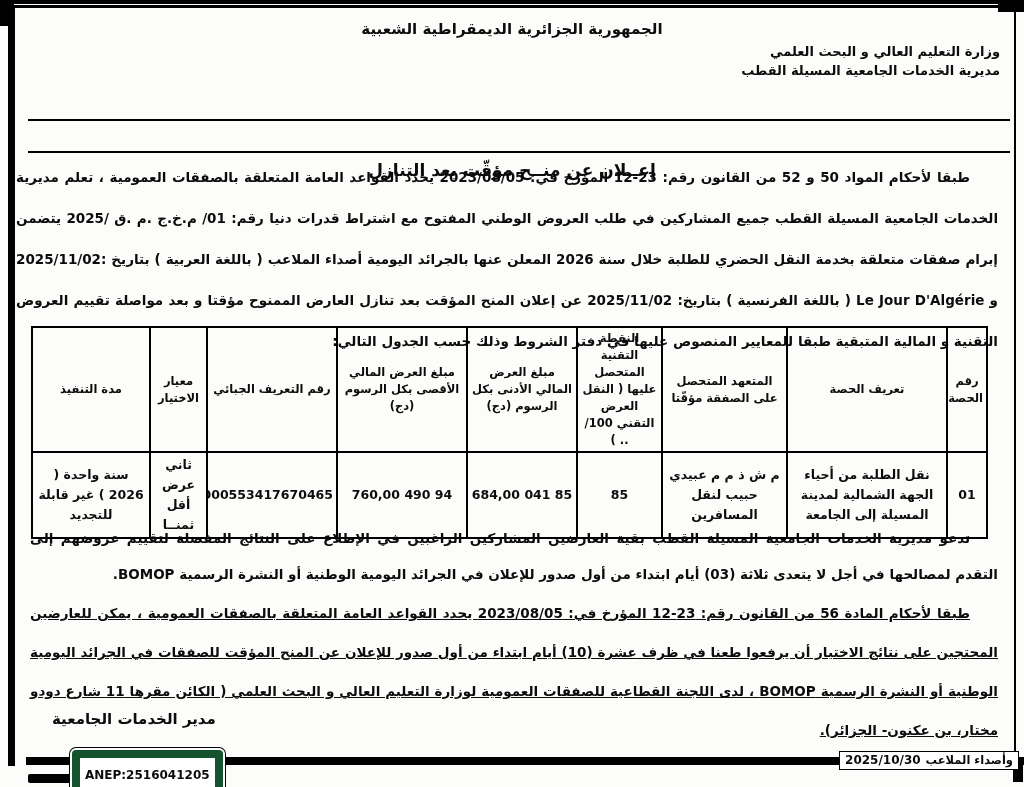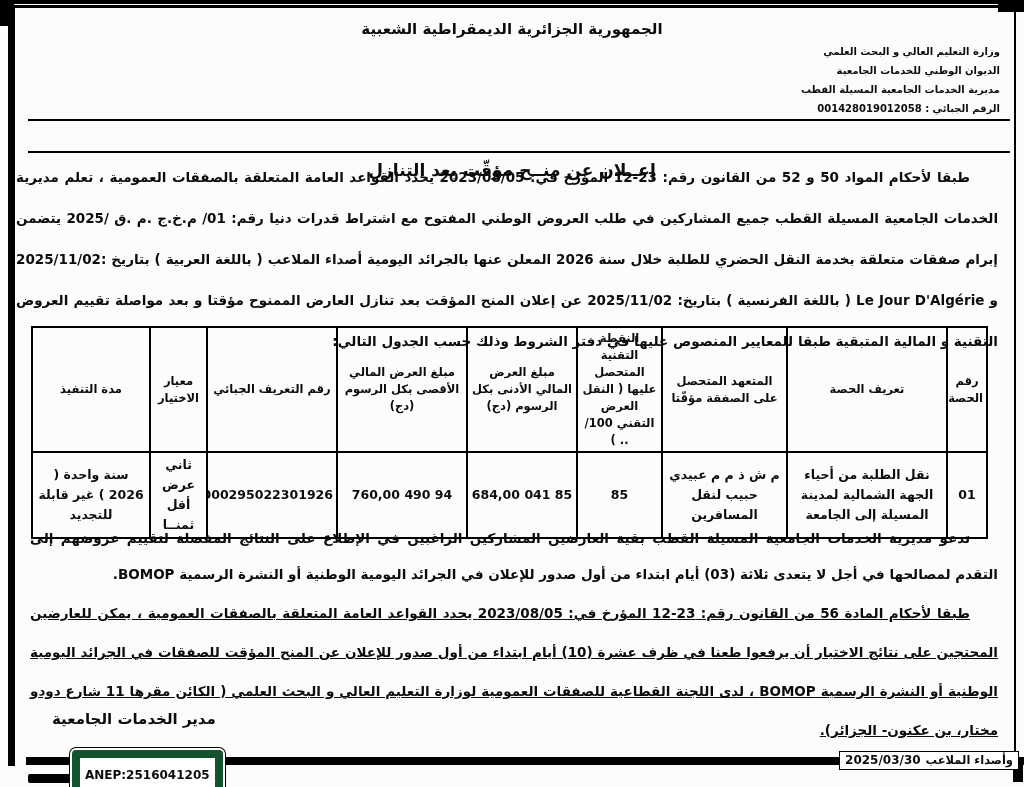--- a/index.html
+++ b/index.html
@@ -9,21 +9,21 @@
     font-family:"DejaVu Sans","Liberation Sans",sans-serif;
     font-weight:700;color:#0c0c0c;
   }
   .frame{
     position:absolute;left:8px;top:5px;right:8px;bottom:21px;
     border-top:3px solid #000;border-left:7px solid #000;border-right:2px solid #000;
     pointer-events:none;
   }
   .top-edge{position:absolute;left:0;top:0;right:0;height:4px;background:#000;}
   .republic{position:absolute;top:20px;left:0;right:0;text-align:center;font-size:15px;direction:rtl;}
-  .ministry{position:absolute;top:42px;right:24px;direction:rtl;text-align:right;font-size:10px;line-height:19px;}
+  .ministry{position:absolute;top:42px;right:24px;direction:rtl;text-align:right;font-size:13px;line-height:19px;}
   .rule{position:absolute;left:28px;right:14px;height:2px;background:#000;}
   .rule1{top:119px;}
   .rule2{top:151px;}
   .title{position:absolute;top:124px;left:0;right:0;text-align:center;font-size:17px;direction:rtl;letter-spacing:.5px;margin-top:36px;}
   .para{direction:rtl;text-align:justify;font-size:13.5px;}
   .intro{position:absolute;top:157px;right:26px;left:16px;line-height:41px;text-indent:28px;}
   .invite{position:absolute;top:520px;right:26px;left:30px;line-height:36px;text-indent:28px;}
   .appeal{position:absolute;top:594px;right:26px;left:30px;line-height:39px;text-indent:28px;text-decoration:underline;}
   .table-wrap{position:absolute;top:326px;right:38px;left:31px;}
   table{width:100%;border-collapse:collapse;direction:rtl;table-layout:fixed;}
@@ -55,23 +55,21 @@
 
 <div class="page">
 
   <div class="top-edge artifact"></div>
   <div class="frame"></div>
 
   <div class="republic">الجمهورية الجزائرية الديمقراطية الشعبية</div>
 
   <div class="ministry">
     <div>وزارة التعليم العالي و البحث العلمي</div>
-    <div>الديوان الوطني للخدمات الجامعية</div>
     <div>مديرية الخدمات الجامعية المسيلة القطب</div>
-    <div>الرقم الجبائي : 001428019012058</div>
   </div>
 
   <div class="rule rule1"></div>
   <div class="title">إعــلان عن منــح مؤقّت بعد التنازل</div>
   <div class="rule rule2"></div>
 
   <div class="para intro">طبقا لأحكام المواد 50 و 52 من القانون رقم: 23-12 المؤرخ في: 2023/08/05 يحدد القواعد العامة المتعلقة بالصفقات العمومية ، تعلم مديرية الخدمات الجامعية المسيلة القطب جميع المشاركين في طلب العروض الوطني المفتوح مع اشتراط قدرات دنيا رقم: 01/ م.خ.ج .م .ق /2025 يتضمن إبرام صفقات متعلقة بخدمة النقل الحضري للطلبة خلال سنة 2026 المعلن عنها بالجرائد اليومية أصداء الملاعب ( باللغة العربية ) بتاريخ :2025/11/02 و Le Jour D'Algérie ( باللغة الفرنسية ) بتاريخ: 2025/11/02 عن إعلان المنح المؤقت بعد تنازل العارض الممنوح مؤقتا و بعد مواصلة تقييم العروض التقنية و المالية المتبقية طبقا للمعايير المنصوص عليها في دفتر الشروط وذلك حسب الجدول التالي:</div>
 
   <div class="table-wrap">
     <table>
@@ -100,41 +98,41 @@
         </tr>
       </thead>
       <tbody>
         <tr>
           <td>01</td>
           <td>نقل الطلبة من أحياء الجهة الشمالية لمدينة المسيلة إلى الجامعة</td>
           <td>م ش ذ م م عبيدي حبيب لنقل المسافرين</td>
           <td>85</td>
           <td>85 041 684,00</td>
           <td>94 490 760,00</td>
-          <td>000295022301926</td>
+          <td>000553417670465</td>
           <td>ثاني عرض أقل ثمنــا</td>
           <td>سنة واحدة ( 2026 ) غير قابلة للتجديد</td>
         </tr>
       </tbody>
     </table>
   </div>
 
   <div class="para invite">تدعو مديرية الخدمات الجامعية المسيلة القطب بقية العارضين المشاركين الراغبين في الإطلاع على النتائج المفصلة لتقييم عروضهم إلى التقدم لمصالحها في أجل لا يتعدى ثلاثة (03) أيام ابتداء من أول صدور للإعلان في الجرائد اليومية الوطنية أو النشرة الرسمية BOMOP.</div>
 
   <div class="para appeal">طبقا لأحكام المادة 56 من القانون رقم: 23-12 المؤرخ في: 2023/08/05 يحدد القواعد العامة المتعلقة بالصفقات العمومية ، يمكن للعارضين المحتجين على نتائج الاختيار أن يرفعوا طعنا في ظرف عشرة (10) أيام ابتداء من أول صدور للإعلان عن المنح المؤقت للصفقات في الجرائد اليومية الوطنية أو النشرة الرسمية BOMOP ، لدى اللجنة القطاعية للصفقات العمومية لوزارة التعليم العالي و البحث العلمي ( الكائن مقرها 11 شارع دودو مختار، بن عكنون- الجزائر).</div>
 
   <div class="signature">مدير الخدمات الجامعية</div>
 
   <div class="bottom-bar"></div>
 
   <div class="anep">ANEP:2516041205</div>
 
   <div class="stamp">
     <span class="name">وأصداء الملاعب</span>
-    <span class="date">2025/03/30</span>
+    <span class="date">2025/10/30</span>
   </div>
 
   <div class="artifact a-tl"></div>
   <div class="artifact a-tr"></div>
   <div class="artifact a-b1"></div>
   <div class="artifact a-b2"></div>
   <div class="artifact a-br"></div>
 
 </div>
 

